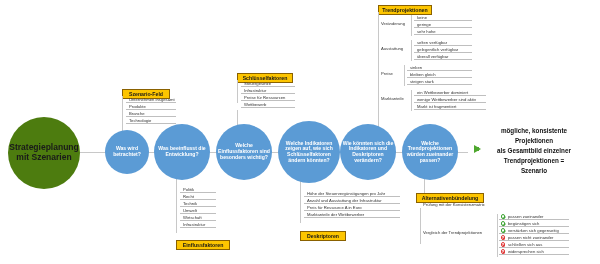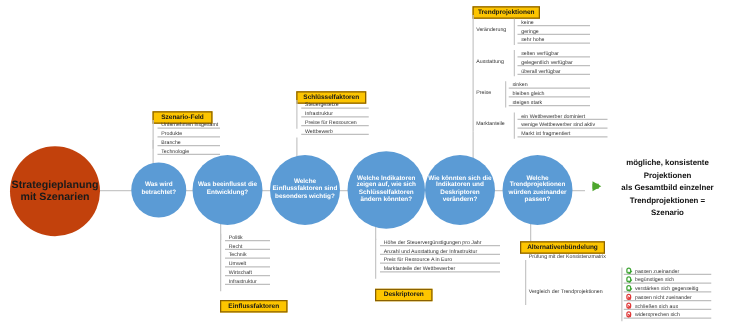--- a/index.html
+++ b/index.html
@@ -17,21 +17,21 @@
   .vline{position:absolute;width:1px;background:#c8c8c8;}
 
   
   .node{
     position:absolute;border-radius:50%;
     display:flex;align-items:center;justify-content:center;
     text-align:center;color:#ffffff;font-weight:bold;
     line-height:1.12;box-sizing:border-box;
   }
   .node-main{
-    background:#c2410c;
+    background:#4d7c0f;
     color:#1a1a1a;
     font-size:8.5px;
     justify-content:flex-end;
   }
   .node-q{background:#5b9bd5;font-size:5.1px;font-weight:bold;}
 
   
   .chip{
     position:absolute;
     background:#fdc500;

